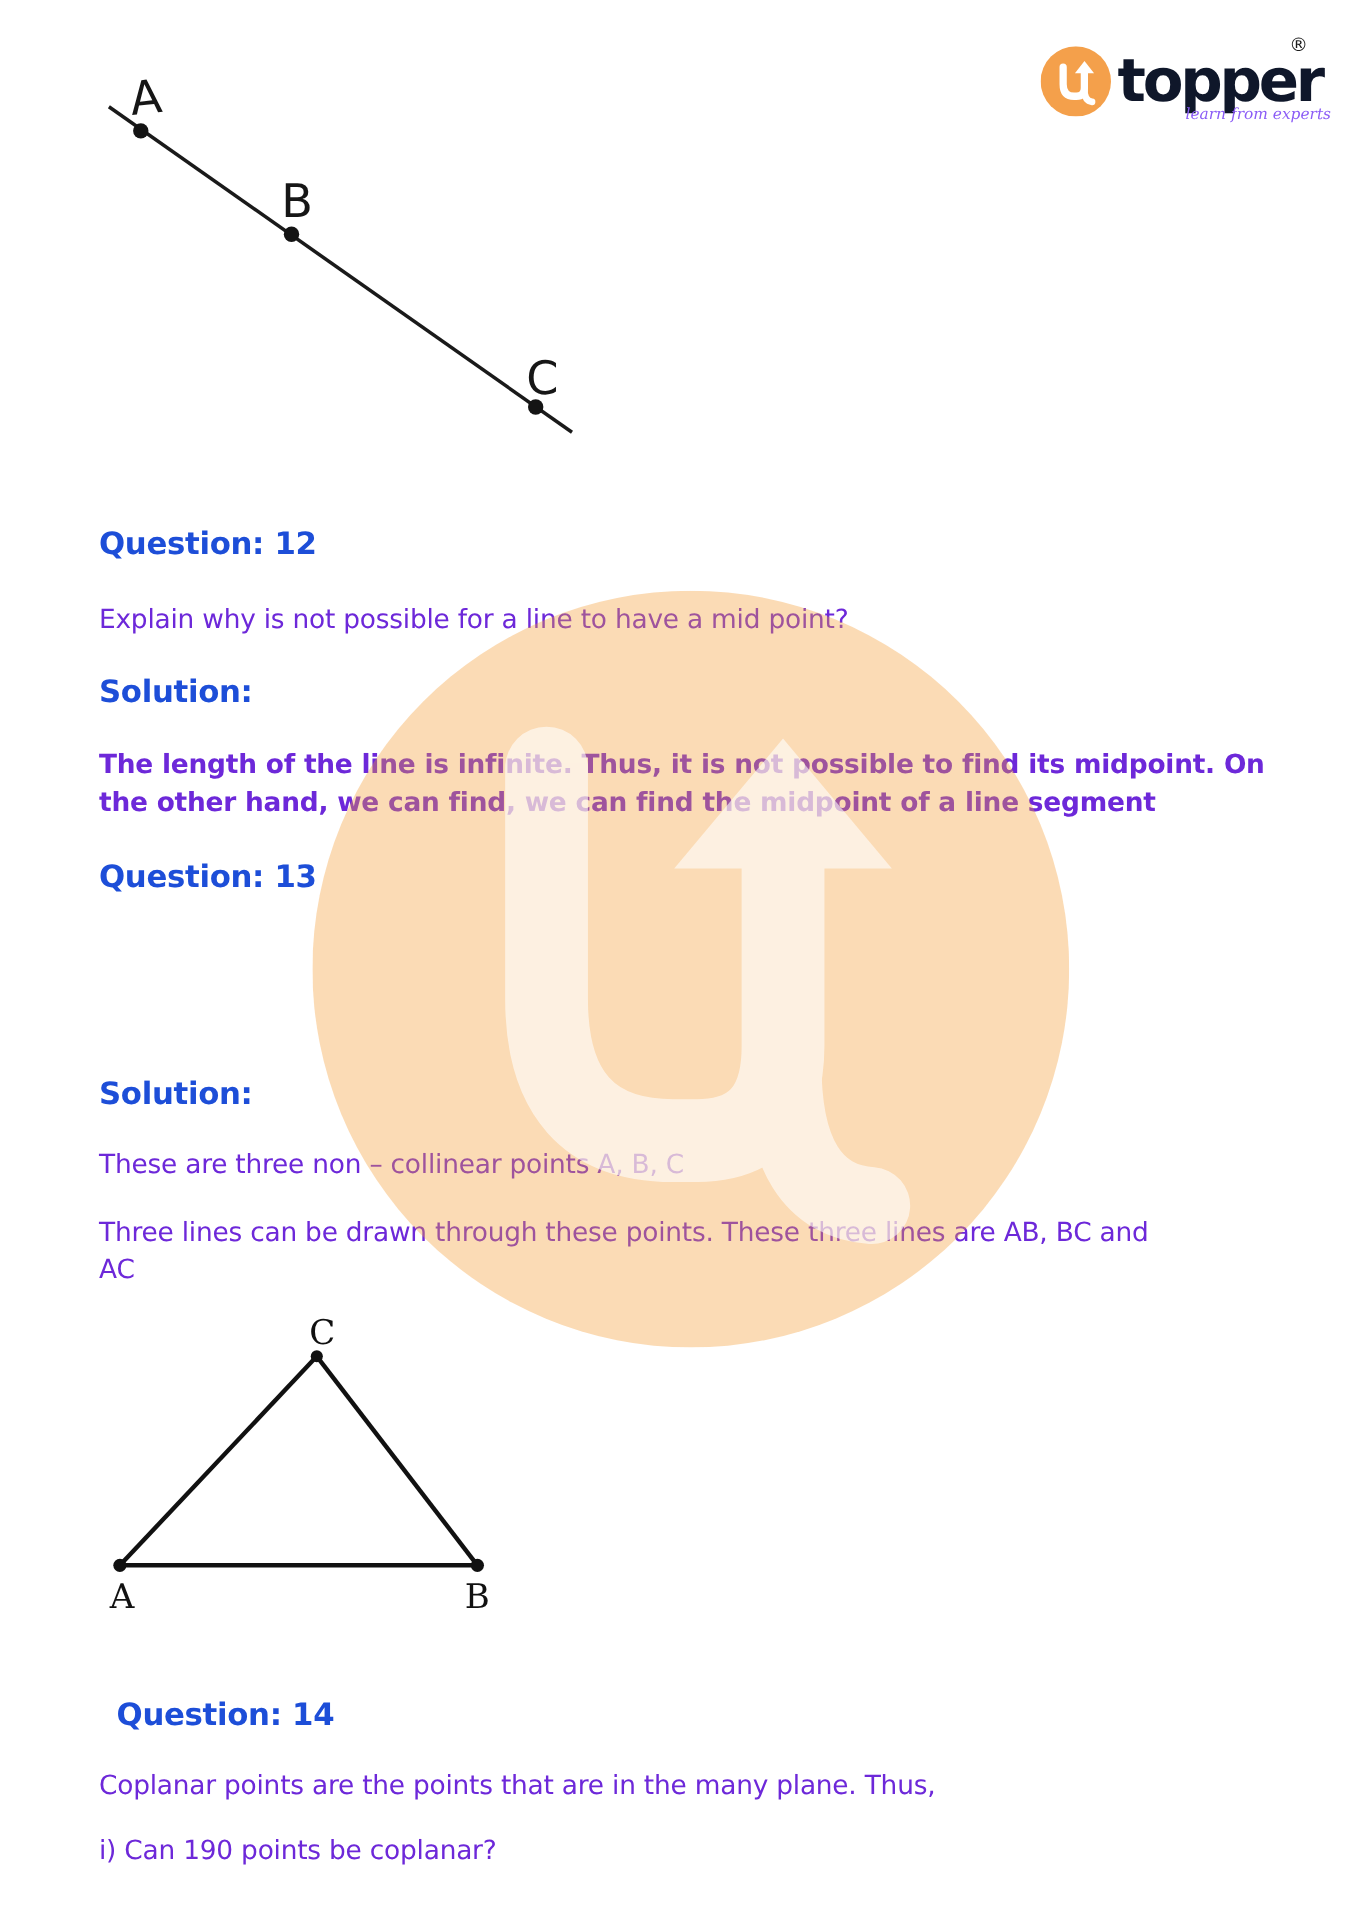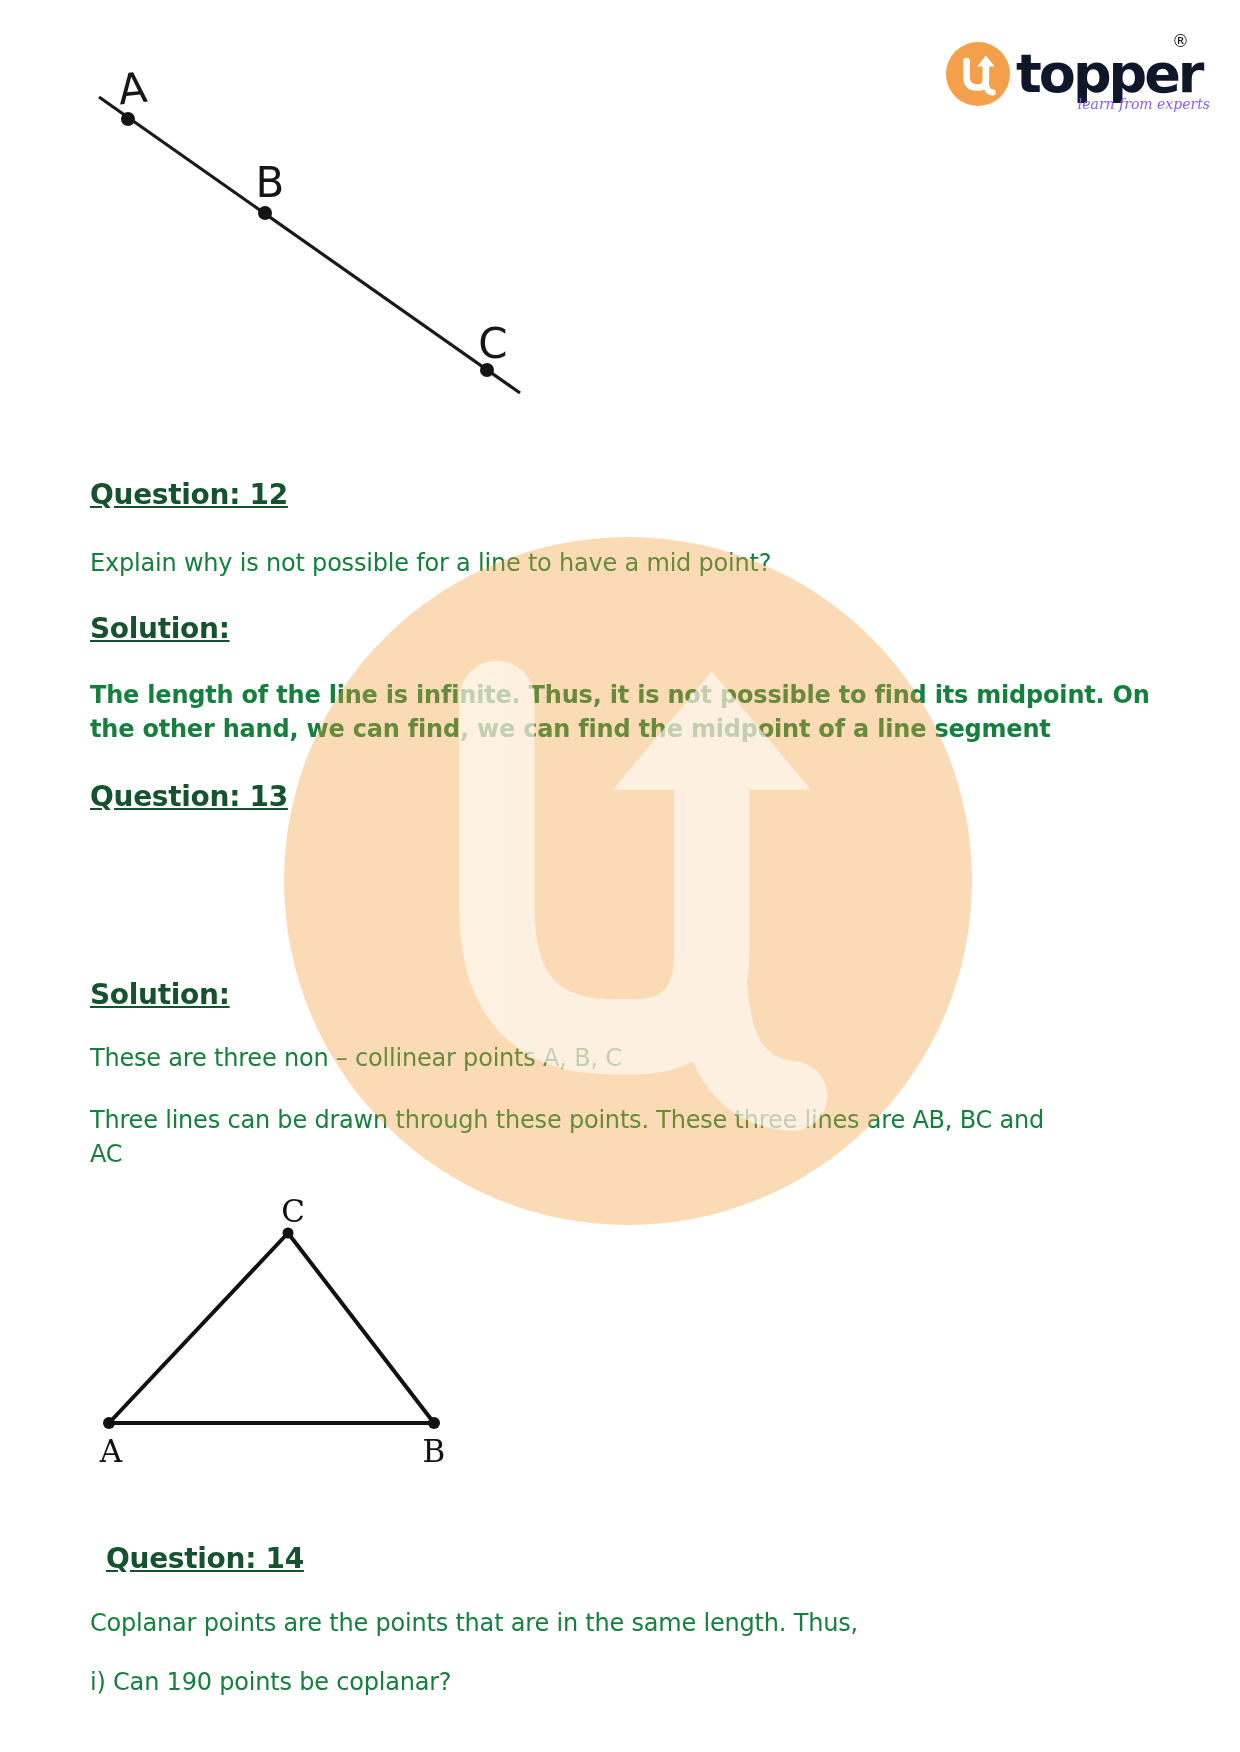--- a/index.html
+++ b/index.html
@@ -7,25 +7,25 @@
   .page {
     position:relative;
     width:1240px; height:1752px;
     background:#ffffff;
     overflow:hidden;
     font-family:"DejaVu Sans","Liberation Sans",sans-serif;
   }
   
   .tblock { position:absolute; left:90px; width:1140px; }
   .qheading {
-    font-size:28px; font-weight:bold; color:#14532d;
-    letter-spacing:-0.3px; line-height:34px;text-decoration:underline;
+    font-size:28px; font-weight:bold; color:#1d4ed8;
+    letter-spacing:-0.3px; line-height:34px;
   }
   .para {
-    font-size:24px; color:#15803d;
+    font-size:24px; color:#6d28d9;
     letter-spacing:-0.2px; line-height:34px;
     white-space:pre-line;
   }
   
   .logo-circle { position:absolute; left:946px; top:42px; }
   .wordmark {
     position:absolute; left:1016px; top:46px;
     font-size:54px; font-weight:bold; color:#0f172a;
     letter-spacing:-3px; line-height:56px;
   }
@@ -90,21 +90,21 @@
     <line x1="29" y1="238" x2="354" y2="238" stroke="#111" stroke-width="4"></line>
     <circle cx="208" cy="48" r="5.5" fill="#111"></circle>
     <circle cx="29" cy="238" r="6" fill="#111"></circle>
     <circle cx="354" cy="238" r="6" fill="#111"></circle>
     <text class="tri-label" x="213" y="37" text-anchor="middle">C</text>
     <text class="tri-label" x="31" y="277" text-anchor="middle">A</text>
     <text class="tri-label" x="354" y="277" text-anchor="middle">B</text>
   </svg>
 
   <div class="tblock qheading" style="top:1542px;margin-left:16px;">Question: 14</div>
-  <div class="tblock para" style="top:1606px;">Coplanar points are the points that are in the same length. Thus,</div>
+  <div class="tblock para" style="top:1606px;">Coplanar points are the points that are in the many plane. Thus,</div>
   <div class="tblock para" style="top:1665px;">i) Can 190 points be coplanar?</div>
 
   <svg class="watermark" width="688" height="688" viewBox="0 0 64 64">
     <circle cx="32" cy="32" r="32" fill="#F49E36" opacity="0.37"></circle>
     <g opacity="0.6">
       <g fill="none" stroke="#ffffff" stroke-linecap="round">
         <path d="M 19.8 15 L 19.8 34.5 Q 19.8 46.5 30.5 46.5 L 32.5 46.5 Q 39.8 46.5 39.8 38.5 L 39.8 23" stroke-width="7"></path>
         <path d="M 39.8 40 Q 39.8 51.5 47.3 52" stroke-width="6.5"></path>
       </g>
       <polygon points="30.6,23.5 49,23.5 39.8,12.5" fill="#ffffff"></polygon>

